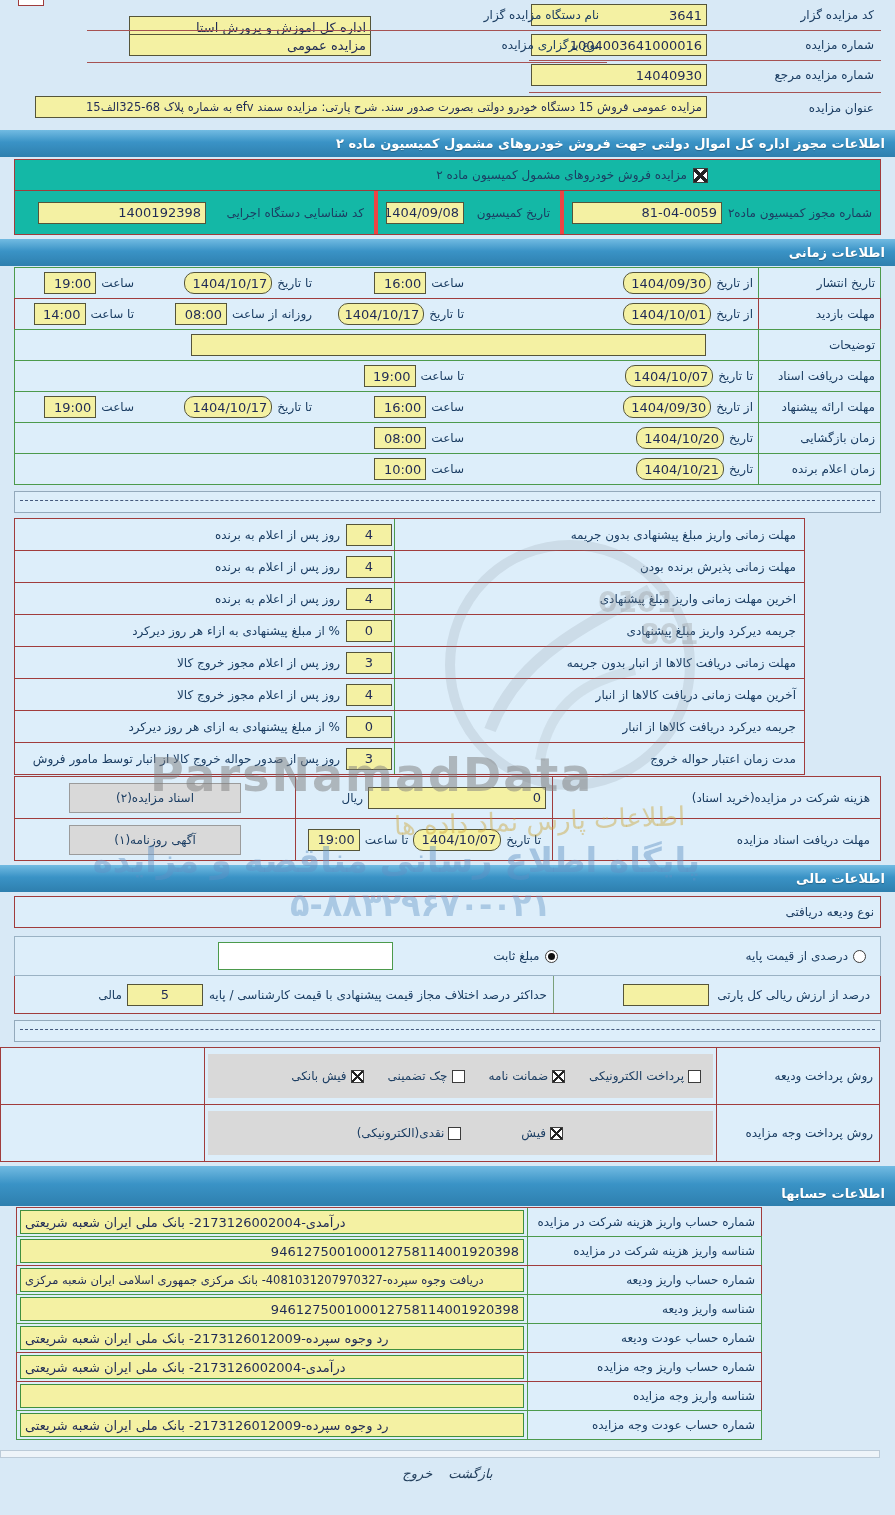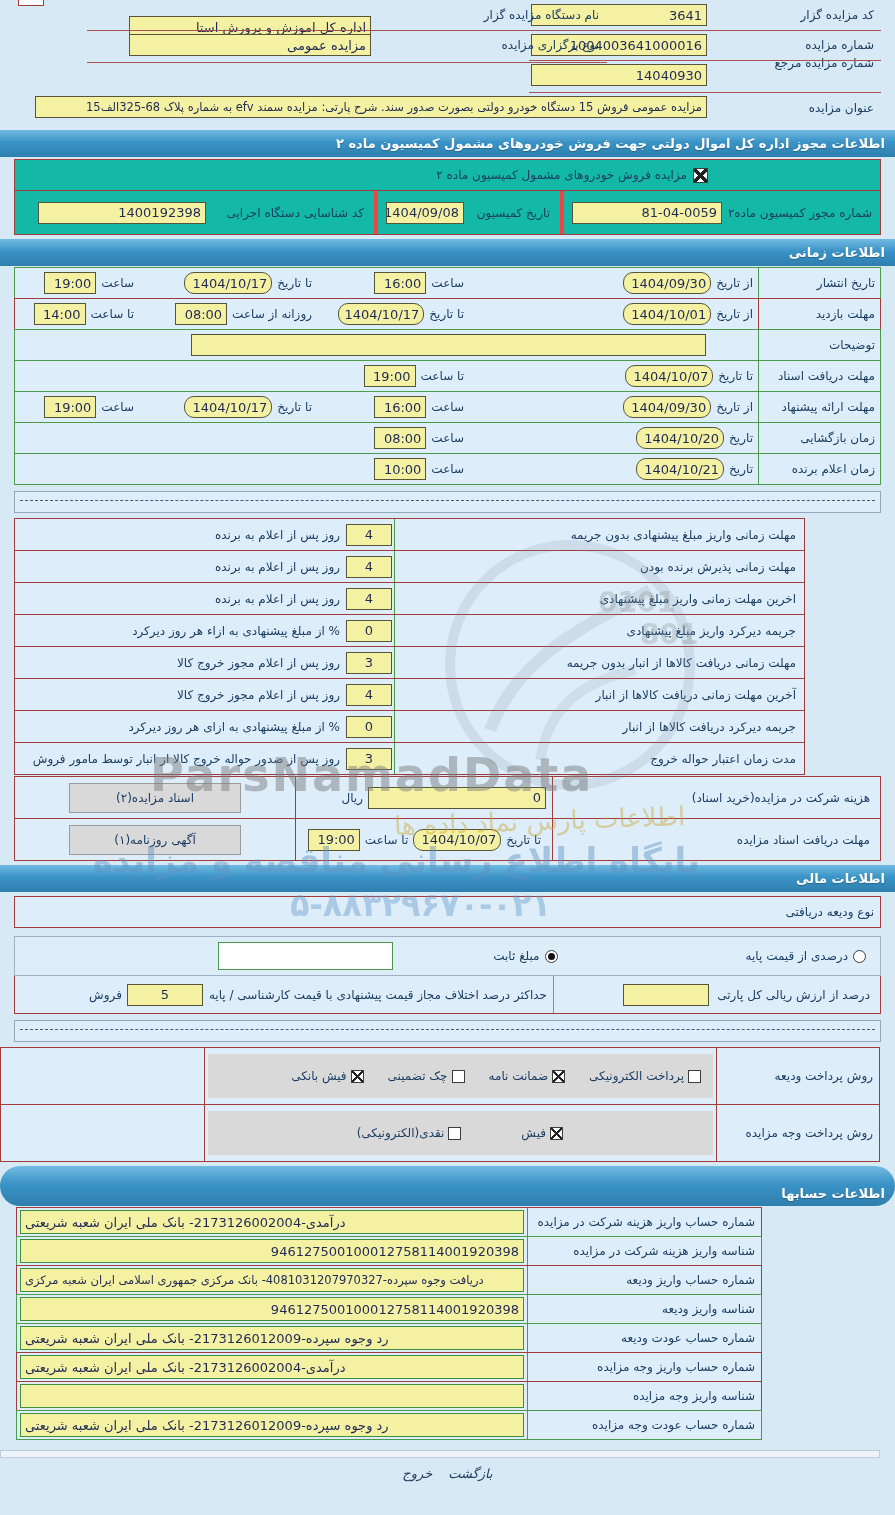--- a/index.html
+++ b/index.html
@@ -26,21 +26,21 @@
   .lbl { white-space:nowrap; overflow:hidden; color:#1c3e63; }
   .spacer { flex:1; }
 
   .bar {
     height:27px; margin-top:4px;
     background:linear-gradient(#72bbe2,#3a93c6 45%,#2e7fae);
     color:#fff; font-weight:bold; font-size:13px;
     display:flex; align-items:center; padding:0 10px;
     text-shadow:0 1px 1px rgba(0,0,0,.25);
   }
-  .bar.tall { height:40px; align-items:flex-end; padding-bottom:5px;border-radius:20px; }
+  .bar.tall { height:40px; align-items:flex-end; padding-bottom:5px; }
 
   .cb { width:13px; height:13px; background:#fff; border:1px solid #3c3c3c; display:inline-block; flex:none; }
   .cb.checked {
     background-image:
       linear-gradient(45deg, transparent 42%, #222 42%, #222 58%, transparent 58%),
       linear-gradient(135deg, transparent 42%, #222 42%, #222 58%, transparent 58%);
   }
   .cb.big { width:15px; height:15px; }
   .radio { width:13px; height:13px; border:1px solid #3c3c3c; border-radius:50%; background:#fff; display:inline-block; flex:none; position:relative; }
   .radio.checked::after { content:""; position:absolute; inset:2px; border-radius:50%; background:#101010; }
@@ -140,21 +140,21 @@
 
   <div id="top">
     <div class="corner-box"></div>
 
     <div class="t-label" style="right:15px;top:2px;width:168px;height:26px">کد مزایده گزار</div>
     <div class="t-box ybox ltr" style="right:188px;top:4px;width:176px">3641</div>
 
     <div class="t-label" style="right:15px;top:32px;width:168px;height:26px">شماره مزایده</div>
     <div class="t-box ybox ltr" style="right:188px;top:34px;width:176px">1004003641000016</div>
 
-    <div class="t-label" style="right:15px;top:50px;width:168px;height:26px">شماره مزایده مرجع</div>
+    <div class="t-label" style="right:15px;top:62px;width:168px;height:26px">شماره مزایده مرجع</div>
     <div class="t-box ybox ltr" style="right:188px;top:64px;width:176px">14040930</div>
 
     <div class="t-label" style="right:15px;top:94px;width:168px;height:28px">عنوان مزایده</div>
     <div class="t-box ybox" style="right:188px;top:96px;width:672px;font-size:11.5px;justify-content:flex-start">مزایده عمومی فروش 15 دستگاه خودرو دولتی بصورت صدور سند. شرح پارتی: مزایده سمند efv به شماره پلاک 68-325الف15</div>
 
     <div class="t-label" style="right:290px;top:2px;width:226px;height:26px">نام دستگاه مزایده گزار</div>
     <div class="t-box ybox" style="right:524px;top:16px;width:242px;justify-content:flex-start">اداره کل اموزش و پرورش استا</div>
 
     <div class="t-label" style="right:290px;top:32px;width:226px;height:26px">نوع برگزاری مزایده</div>
     <div class="t-box ybox" style="right:524px;top:34px;width:242px;justify-content:flex-start">مزایده عمومی</div>
@@ -391,21 +391,21 @@
     <div class="whitebox" style="margin-right:100px"></div>
   </div>
   <div class="pctrow">
     <div class="pcell-r">
       <span class="lbl">درصد از ارزش ریالی کل پارتی</span>
       <span class="ybox" style="width:86px;margin-right:8px"></span>
     </div>
     <div class="pcell-l">
       <span class="lbl">حداکثر درصد اختلاف مجاز قیمت پیشنهادی با قیمت کارشناسی / پایه</span>
       <span class="ybox ltr" style="width:76px;margin-right:6px;justify-content:center">5</span>
-      <span class="sub">فروش</span>
+      <span class="sub">مالی</span>
     </div>
   </div>
 
   <div class="dashbox">
       <div class="dline"></div>
     </div>
 
   <div class="pay">
     <div class="payrow">
       <div class="paylabel">روش پرداخت ودیعه</div>

